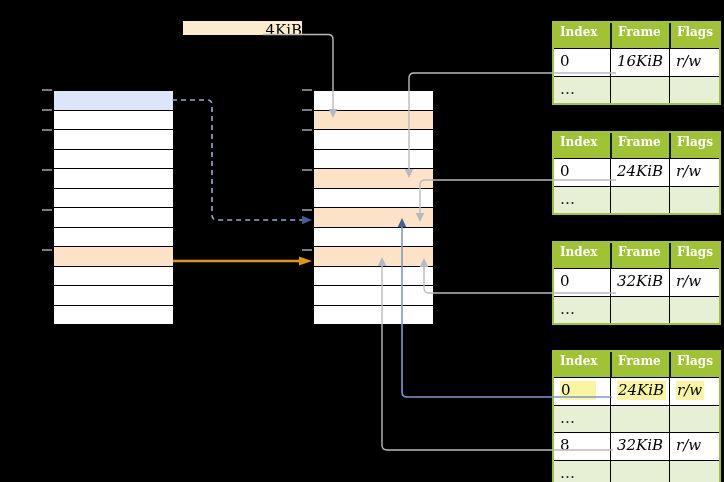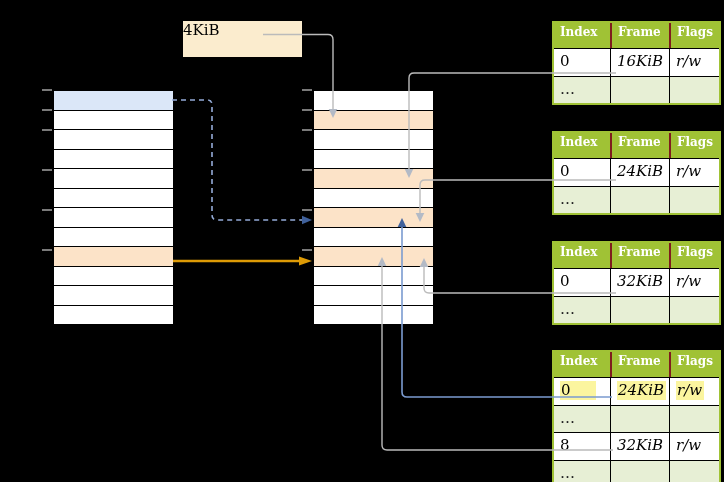--- a/index.html
+++ b/index.html
@@ -1,35 +1,35 @@
 <!DOCTYPE html>
 <html><head>
 <meta charset="utf-8">
 <style>
   html,body{margin:0;padding:0;background:#000;}
   #canvas{position:relative;width:724px;height:482px;background:#000;overflow:hidden;
           font-family:"DejaVu Serif", serif;}
   
-  .size-label{position:absolute;left:183px;top:21px;width:119px;height:36px;
-          background:#fbecce;color:#000;font-size:15px;line-height:18px;text-align:left;}
+  .size-label{position:absolute;left:183px;top:21px;width:119px;height:14px;
+          background:#fbecce;color:#000;font-size:15px;line-height:18px;text-align:right;}
   
   .memcol{position:absolute;width:119px;border:1.5px solid #000;box-sizing:content-box;}
   #vcol{left:53px;top:90px;}
   #pcol{left:313px;top:90px;}
   .col-row{height:18.5px;background:#fff;border-bottom:1.5px solid #000;}
   .col-row:last-child{border-bottom:none;}
   .row-blue{background:#dbe7f8;}
   .row-orange{background:#fce3c8;}
   .tick{position:absolute;width:10px;height:2px;background:#7a7a7a;}
   
   .ptable{position:absolute;left:552px;width:169px;border:2px solid #a0c235;background:#fff;
           box-sizing:border-box;}
   .thead{display:flex;height:25px;background:#a0c235;color:#fff;font-weight:bold;font-size:12px;}
   .th{box-sizing:border-box;padding:2px 0 0 6px;}
-  .th+.th{border-left:2px solid #7f1d1d;}
+  .th+.th{border-left:2px solid #0f172a;}
   .trow{display:flex;height:27px;font-size:15px;color:#000;border-top:1.5px solid #000;}
   .trow.dots{background:#e7efd5;height:26px;color:#222;}
   .trow.short{height:22px;}
   .td{box-sizing:border-box;padding:3px 0 0 6px;overflow:hidden;white-space:nowrap;}
   .td+.td{border-left:1.5px solid #000;font-style:italic;}
   .c1{width:56px;}.c2{width:59px;}.c3{flex:1;}
   .hl{background:#fbf59f;padding:0 2px 1px 1px;}
   .hl-wide{display:inline-block;min-width:33px;}
   
   #wires{position:absolute;left:0;top:0;width:724px;height:482px;z-index:10;pointer-events:none;}

